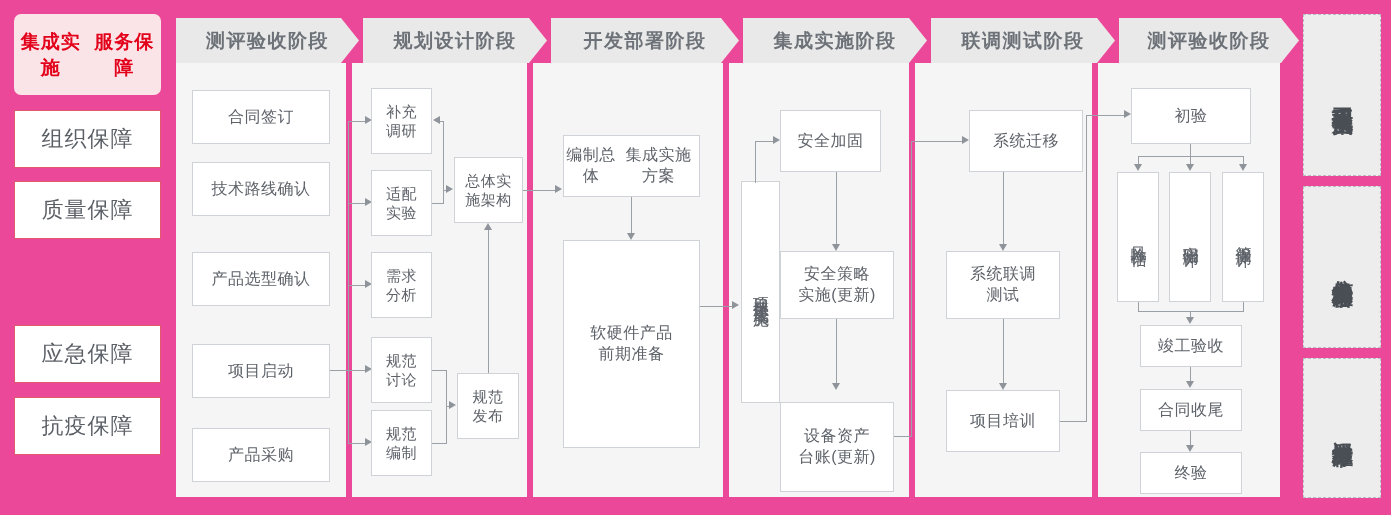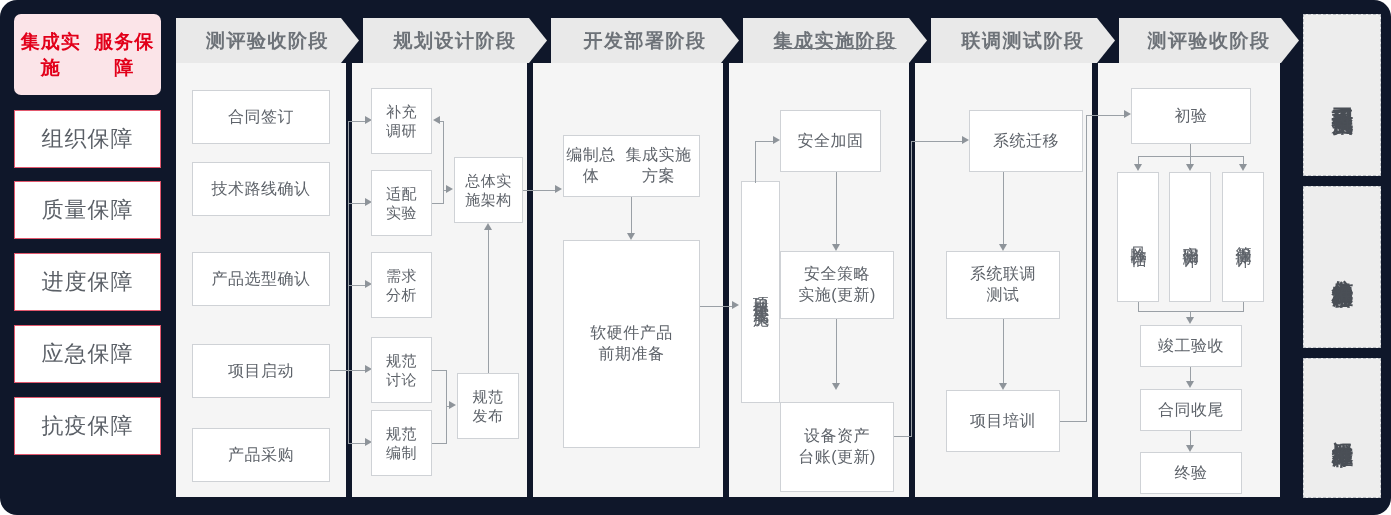--- a/index.html
+++ b/index.html
@@ -5,23 +5,22 @@
 <style>
   html,body{margin:0;padding:0;background:#ffffff;}
   body{
     font-family:"Liberation Sans","DejaVu Sans",sans-serif;
     -webkit-font-smoothing:antialiased;
   }
   #root{
     position:relative;
     width:1391px;
     height:515px;
-    background:#0f172a;
+    background:#ec4899;
     overflow:hidden;
-    border-radius:17px;
   }
 
   
   .abs{position:absolute;box-sizing:border-box;}
 
   
   .gtitle{
     left:14px;top:14px;width:147px;height:81px;
     background:#fbe4e8;
     border-radius:7px;
@@ -124,23 +123,20 @@
       <br>
     <span>服务保障</span>
   </div>
 
   <div class="abs gitem" style="top:110px;">
     <span>组织保障</span>
   </div>
   <div class="abs gitem" style="top:181px;">
     <span>质量保障</span>
   </div>
-  <div class="abs gitem" style="top:253px;">
-    <span>进度保障</span>
-  </div>
   <div class="abs gitem" style="top:325px;">
     <span>应急保障</span>
   </div>
   <div class="abs gitem" style="top:397px;">
     <span>抗疫保障</span>
   </div>
 
   <div class="abs pbody" style="left:176px;width:170px;"></div>
   <div class="abs pbody" style="left:352px;width:175px;"></div>
   <div class="abs pbody" style="left:533px;width:190px;"></div>
@@ -150,21 +146,21 @@
 
   <div class="abs phead first" style="left:176px;width:183px;">
     <span>测评验收阶段</span>
   </div>
   <div class="abs phead" style="left:363px;width:184px;">
     <span>规划设计阶段</span>
   </div>
   <div class="abs phead" style="left:551px;width:188px;">
     <span>开发部署阶段</span>
   </div>
-  <div class="abs phead" style="left:743px;width:184px;text-decoration:underline;">
+  <div class="abs phead" style="left:743px;width:184px;">
     <span>集成实施阶段</span>
   </div>
   <div class="abs phead" style="left:931px;width:184px;">
     <span>联调测试阶段</span>
   </div>
   <div class="abs phead" style="left:1119px;width:180px;">
     <span>测评验收阶段</span>
   </div>
 
   <div class="abs node" style="left:192px;top:90px;width:138px;height:54px;">

